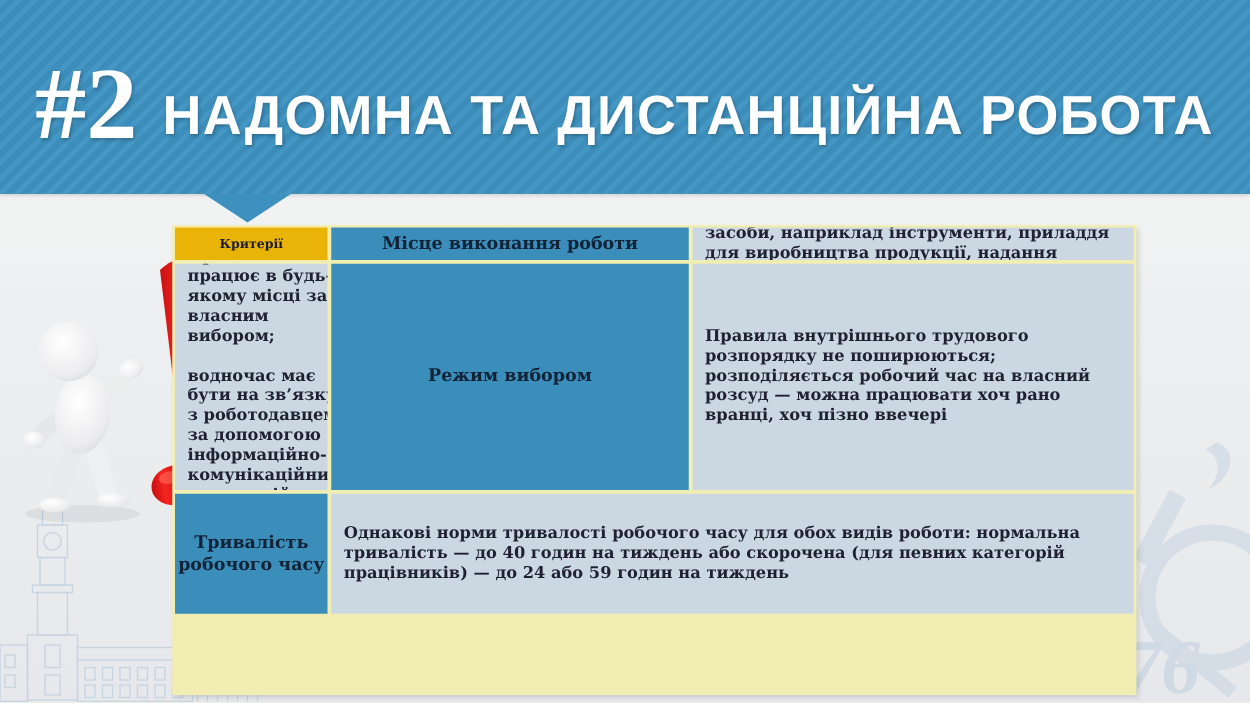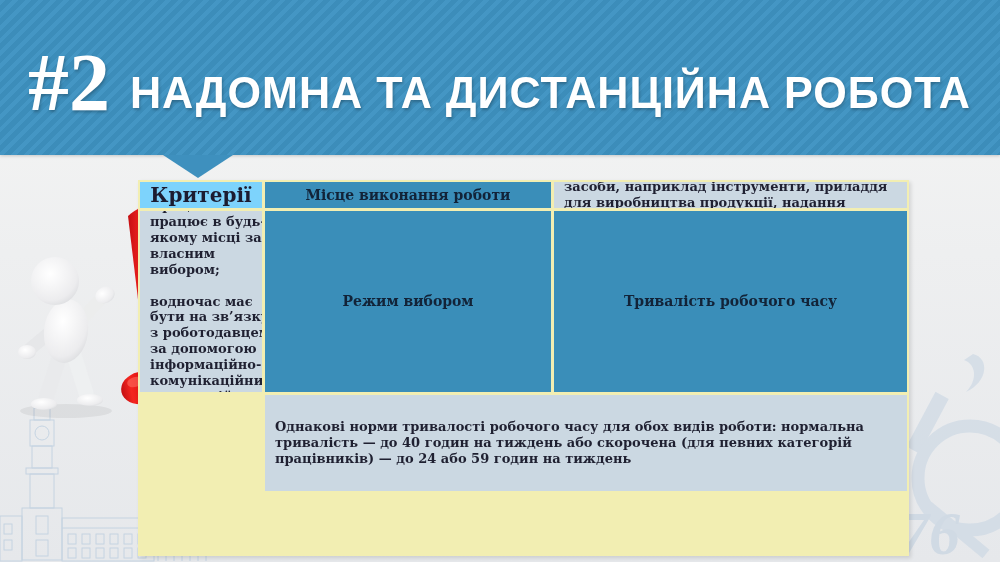--- a/index.html
+++ b/index.html
@@ -51,22 +51,22 @@
     display:grid;
     grid-template-columns:122px 286px 353px;
     grid-template-rows:26px 181px 96px 60px;
     gap:3px;
     background:#f2eeb2;
     border:2px solid #f2eeb2;
     box-shadow:2px 2px 4px rgba(0,0,0,.12);
     font-family:"DejaVu Serif","Liberation Serif",serif;
   }
   .cmp-table .hcell{
-    background:#7dd3fc;display:flex;align-items:center;justify-content:center;
-    font-weight:bold;font-size:20px;color:#1c1c30;
+    background:#eab308;display:flex;align-items:center;justify-content:center;
+    font-weight:bold;font-size:10px;color:#1c1c30;
   }
   .cmp-table .label{
     background:#3a8eb9;display:flex;align-items:center;justify-content:center;
     text-align:center;font-weight:bold;font-size:14px;color:#122338;
     line-height:1.3;padding:2px;white-space:pre-line;
   }
   .cmp-table .cell{
     background:#cbd8e2;display:flex;align-items:center;
     font-weight:bold;font-size:13px;color:#1f2031;
     line-height:1.22;padding:4px 10px;white-space:pre-line;overflow:hidden;
@@ -174,18 +174,20 @@
 
     <div class="label">Місце виконання роботи</div>
     <div class="cell">Працівник працює за місцем проживання або в інших визначених ним місцях поза приміщеннями роботодавця;
 закріплена робоча зона або технічні засоби, наприклад інструменти, приладдя для виробництва продукції, надання послуг або іншої роботи;
 працівник «прив’язаний» до вказаної в трудовому договорі адреси й може змінити її лише з дозволу роботодавця</div>
     <div class="cell">Працівник працює в будь-якому місці за власним вибором;
 
 водночас має бути на зв’язку з роботодавцем за допомогою інформаційно-комунікаційних технологій</div>
 
     <div class="label">Режим вибором</div>
+    <div class="cell">Правила внутрішнього трудового розпорядку не поширюються;
+розподіляється робочий час на власний розсуд — можна працювати хоч рано вранці, хоч пізно ввечері</div>
 
     <div class="label">Тривалість робочого часу</div>
     <div class="cell span2">Однакові норми тривалості робочого часу для обох видів роботи: нормальна тривалість — до 40 годин на тиждень або скорочена (для певних категорій працівників) — до 24 або 59 годин на тиждень</div>
   </div>
 
 </div>
 
 </body></html>

